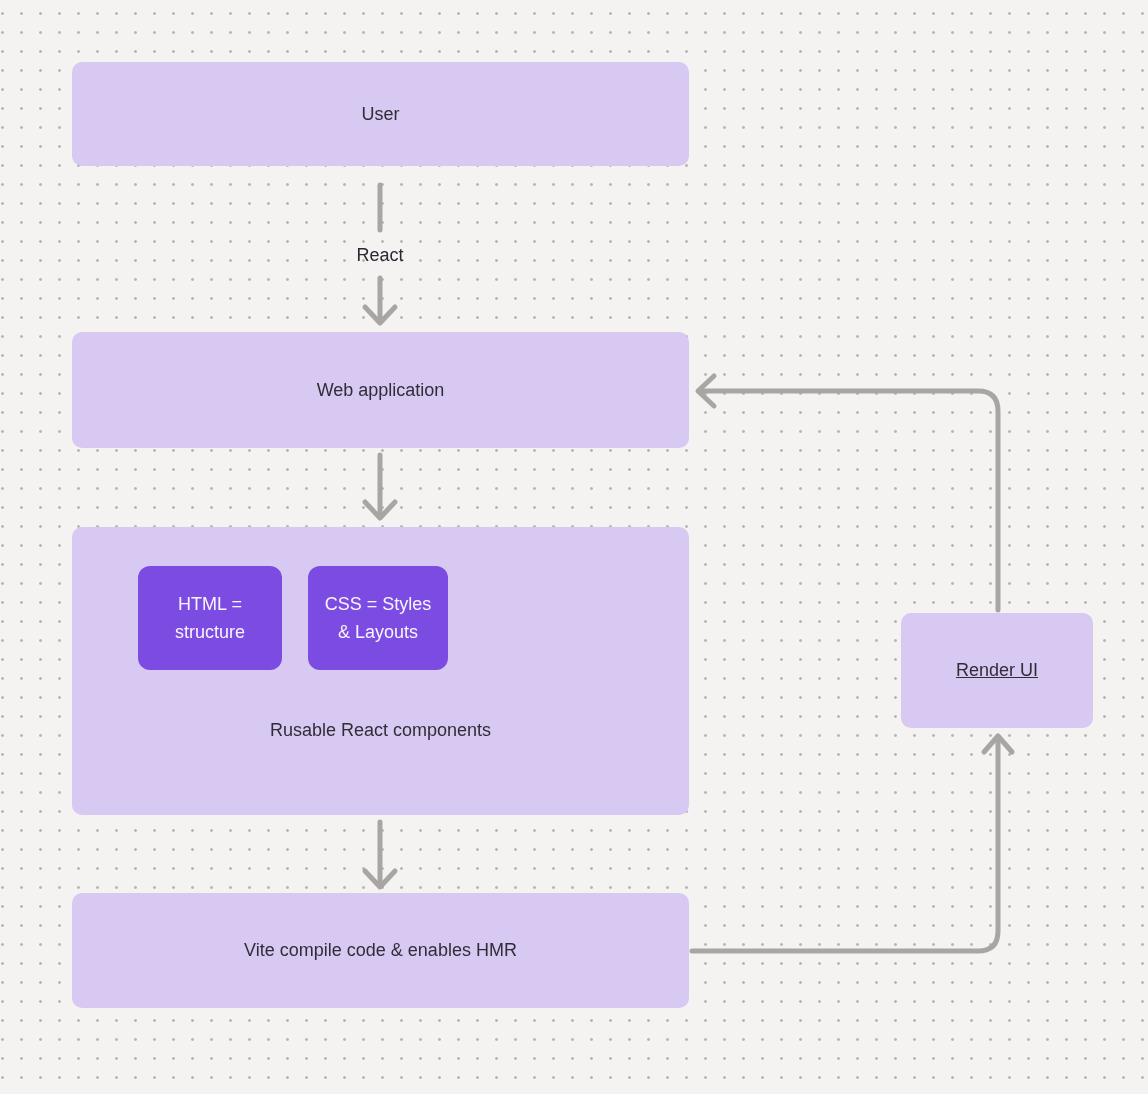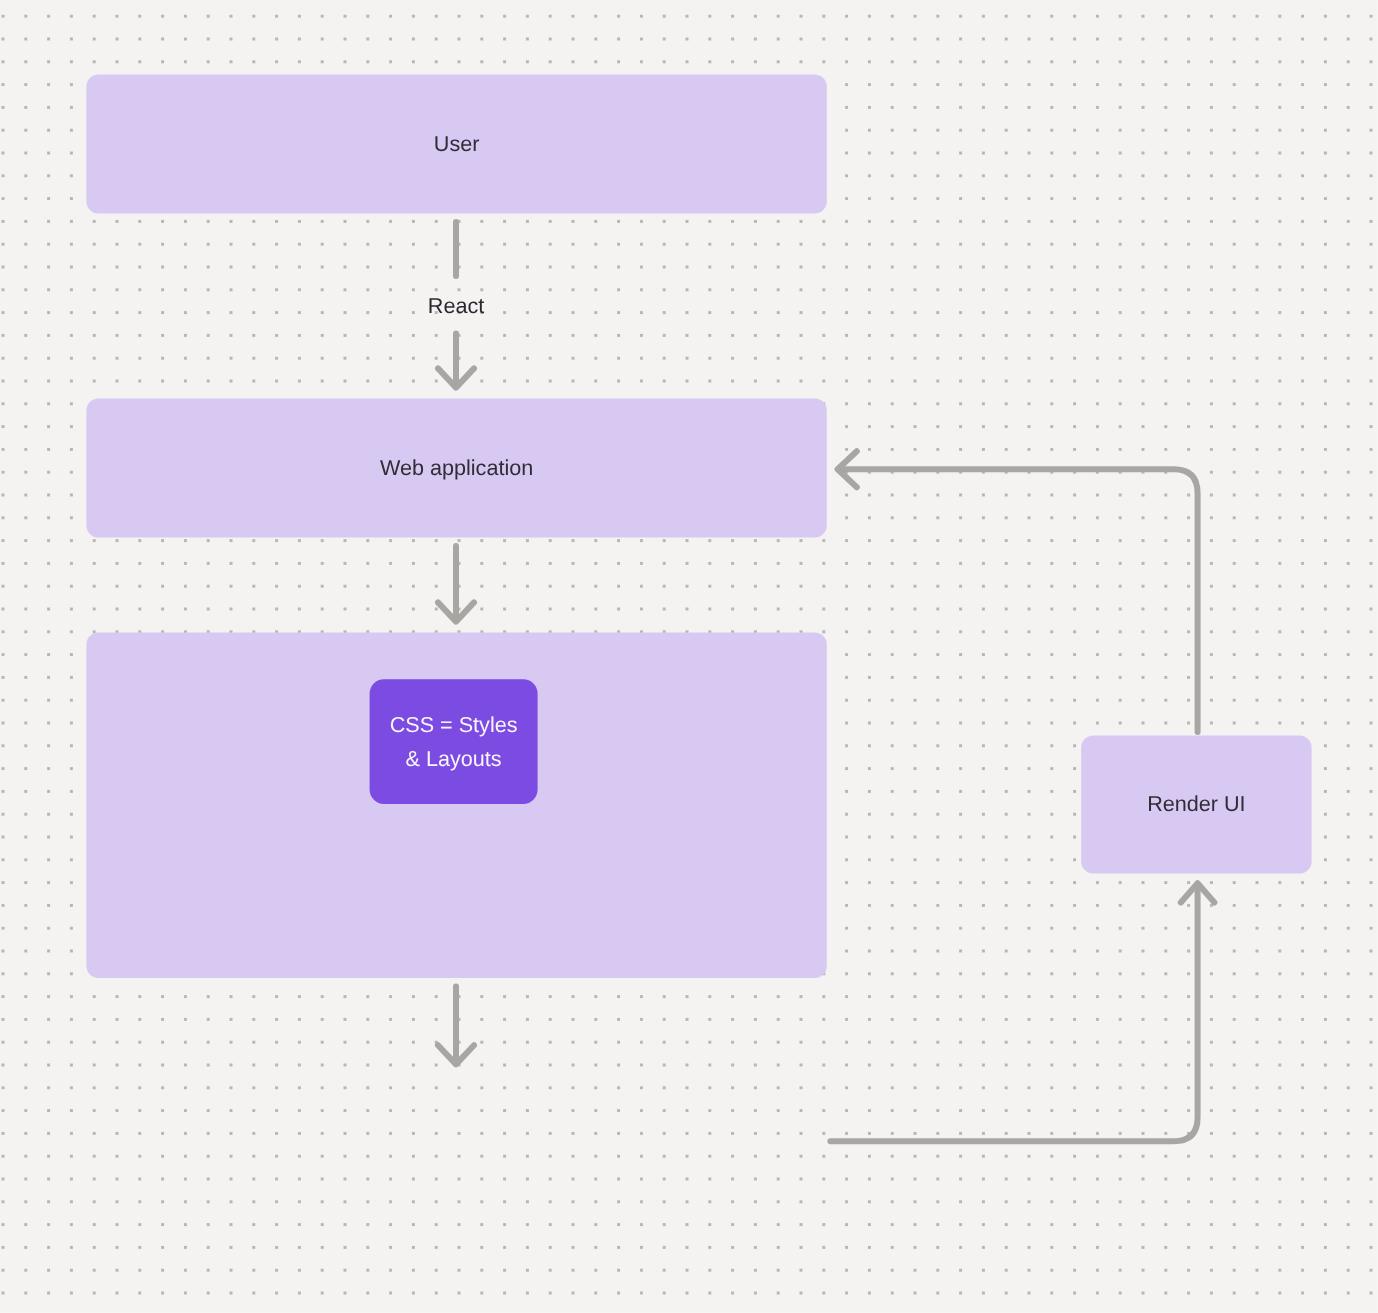--- a/index.html
+++ b/index.html
@@ -45,25 +45,25 @@
     font-size: 18px;
   }
   .node.dark {
     background: #7c4be1;
     border-radius: 12px;
     color: #f8f5fd;
     font-size: 18px;
     line-height: 28px;
     white-space: pre-line;
   }
-  #node-user        { left: 72px;  top: 62px;  width: 617px; height: 116px; }
+  #node-user        { left: 72px;  top: 62px;  width: 617px; height: 104px; }
   #node-web-app     { left: 72px;  top: 332px; width: 617px; height: 116px; }
   #group-components { left: 72px;  top: 527px; width: 617px; height: 288px; display: block; }
   #node-vite        { left: 72px;  top: 893px; width: 617px; height: 115px; }
-  #node-render-ui   { left: 901px; top: 613px; width: 192px; height: 115px; }
+  #node-render-ui   { left: 901px; top: 613px; width: 192px; height: 115px; text-decoration: underline; }
 
   #node-html { left: 66px;  top: 39px; width: 144px; height: 104px; position: absolute; }
   #node-css  { left: 236px; top: 39px; width: 140px; height: 104px; position: absolute; }
   #node-js   { left: 406px; top: 39px; width: 144px; height: 104px; position: absolute; }
 
   .group-caption {
     position: absolute;
     left: 0;
     top: 193px;
     width: 100%;
@@ -114,24 +114,32 @@
     <span>User</span>
   </div>
 
   <div class="edge-label">React</div>
 
   <div class="node light" id="node-web-app">
     <span>Web application</span>
   </div>
 
   <div class="node light" id="group-components">
+    <div class="node dark" id="node-html">
+      <span>HTML =
+structure</span>
+    </div>
     <div class="node dark" id="node-css">
       <span>CSS = Styles
 &amp; Layouts</span>
     </div>
+    <div class="group-caption">Rusable React components</div>
   </div>
 
+  <div class="node light" id="node-vite">
+    <span>Vite compile code &amp; enables HMR</span>
+  </div>
 
   <div class="node light" id="node-render-ui">
     <span>Render UI</span>
   </div>
 
 </div>
 
 </body></html>

